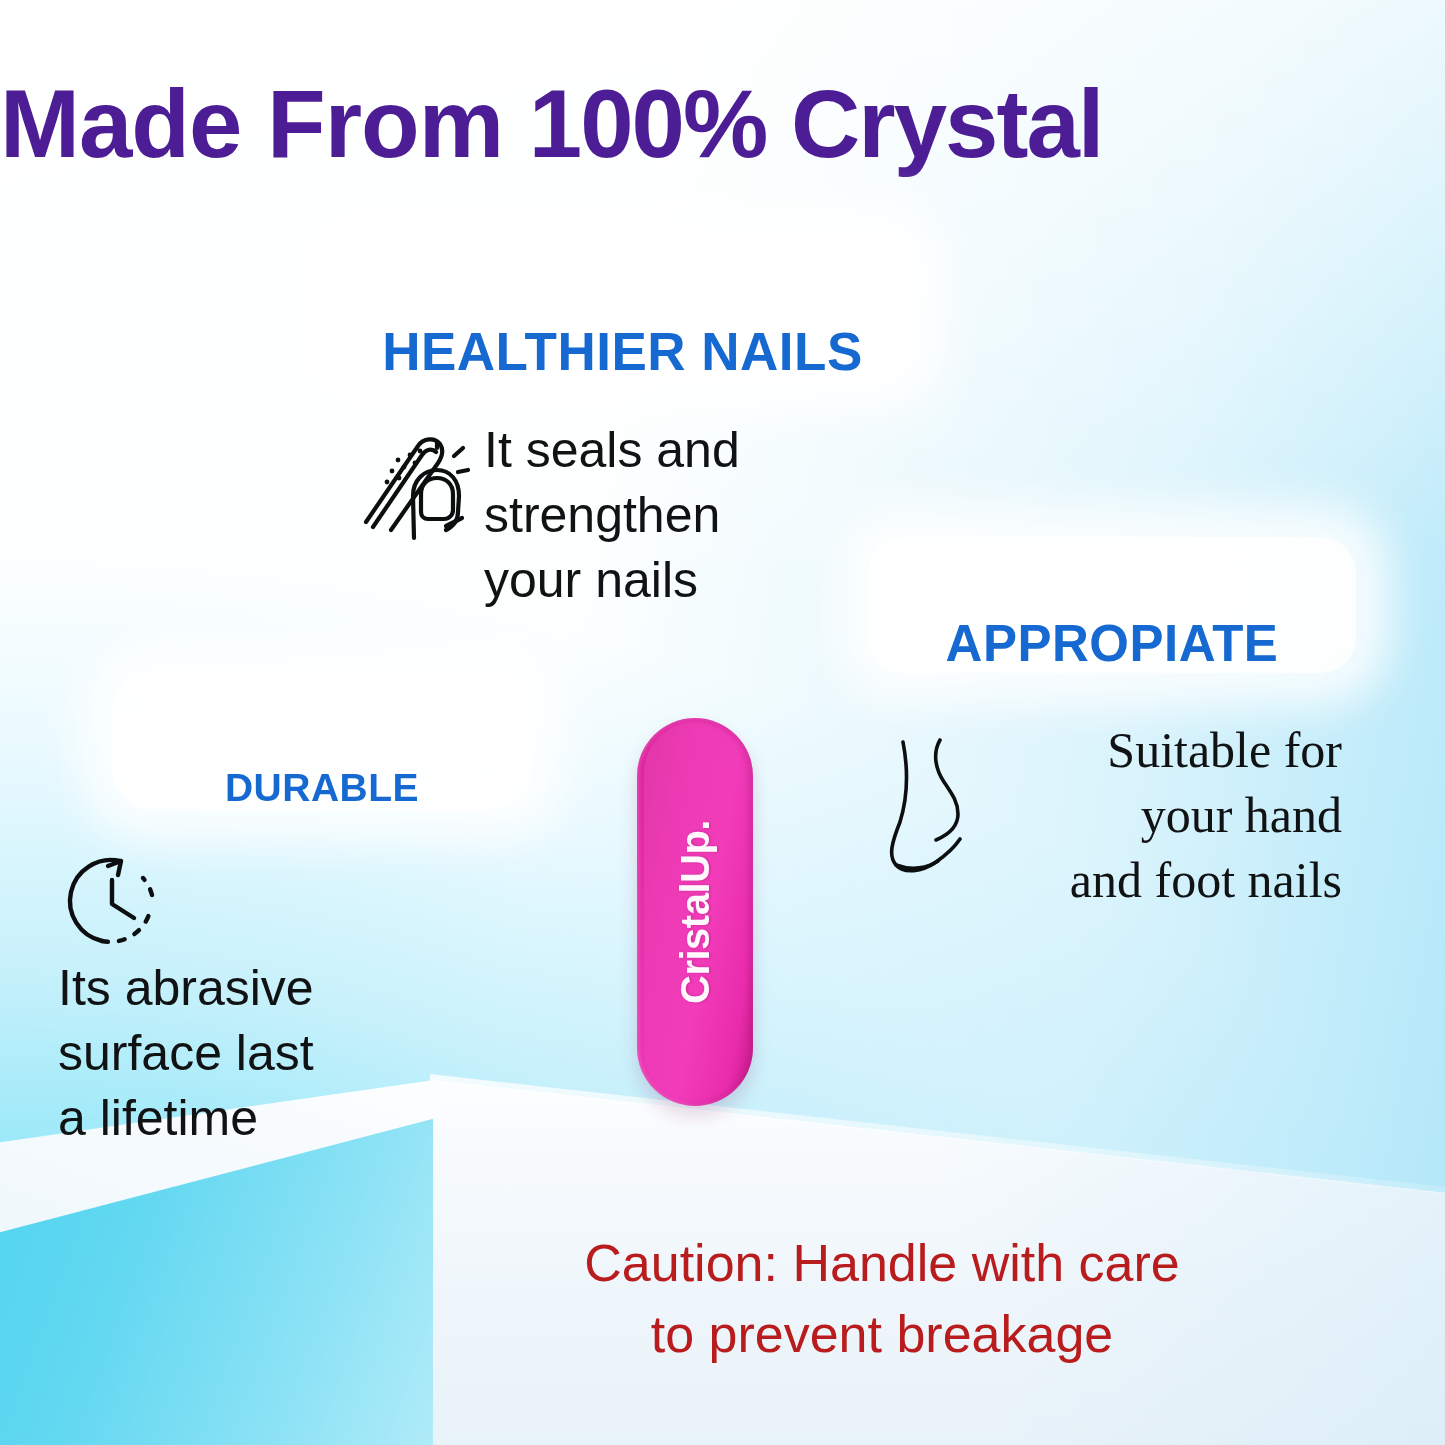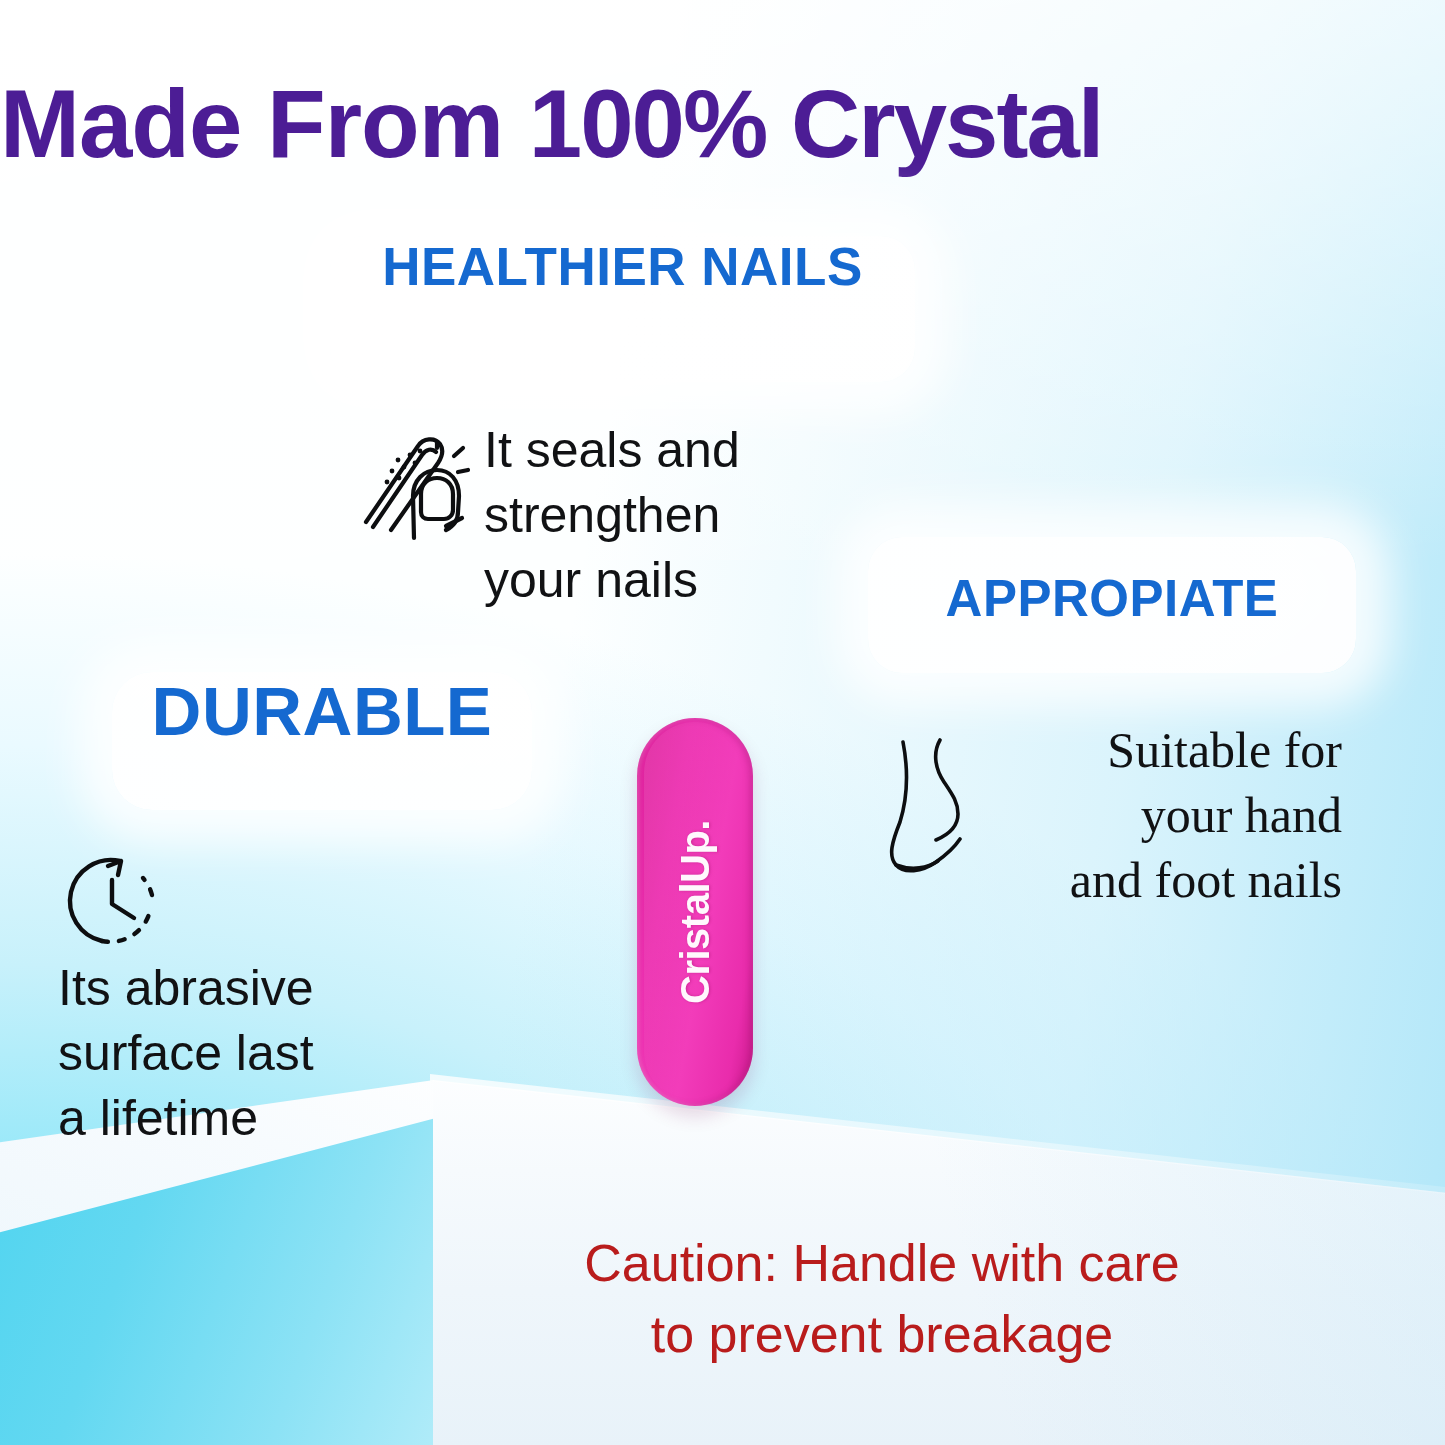--- a/index.html
+++ b/index.html
@@ -73,40 +73,40 @@
     letter-spacing:-1px;
     color:#4c1d95;
     font-weight:600;
     white-space:nowrap;
   }
   .title .strong{ font-weight:800; letter-spacing:-2px; }
 
   
   .card{
     position:absolute;
-    display:flex; align-items:flex-start; justify-content:center;
+    display:flex; align-items:flex-end; justify-content:center;
     border-radius:34px;
     background:
       radial-gradient(120% 160% at 50% 40%, rgba(255,255,255,0.99) 0%, rgba(255,255,255,0.96) 52%, rgba(255,255,255,0.70) 78%, rgba(255,255,255,0.25) 100%);
     box-shadow:0 0 42px 34px rgba(255,255,255,0.80);
   }
   .card span{
     color:#1569d0;
     font-weight:800;
     letter-spacing:0.5px;
   }
 
   #card-healthier{ left:330px; top:236px; width:585px; height:146px; }
   #card-healthier span{ font-size:53px; }
 
   #card-appropiate{ left:868px; top:537px; width:488px; height:136px; }
   #card-appropiate span{ font-size:51px;margin-top:32px; }
 
   #card-durable{ left:112px; top:672px; width:420px; height:138px; border-radius:40px; }
-  #card-durable span{ font-size:69px; }
+  #card-durable span{ font-size:39px; }
 
   
   .feature{ position:absolute; display:flex; align-items:flex-start; }
   .feature .ico{ flex:0 0 auto; }
   .feature .txt{
     color:#111214;
     font-size:50px;
     line-height:1.30;
     font-weight:400;
     white-space:pre-line;

